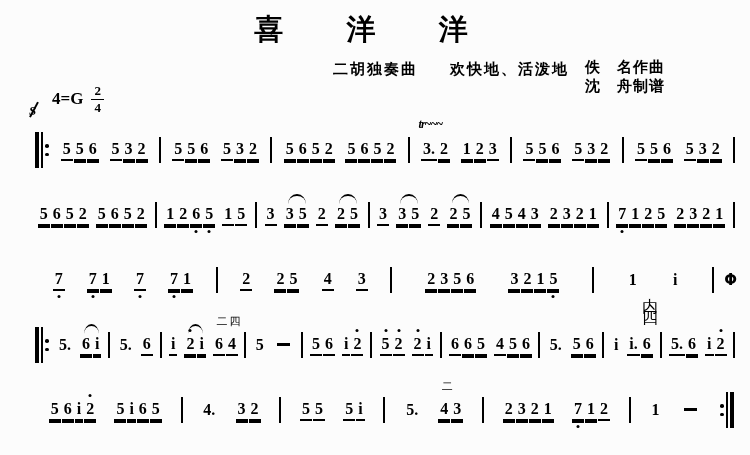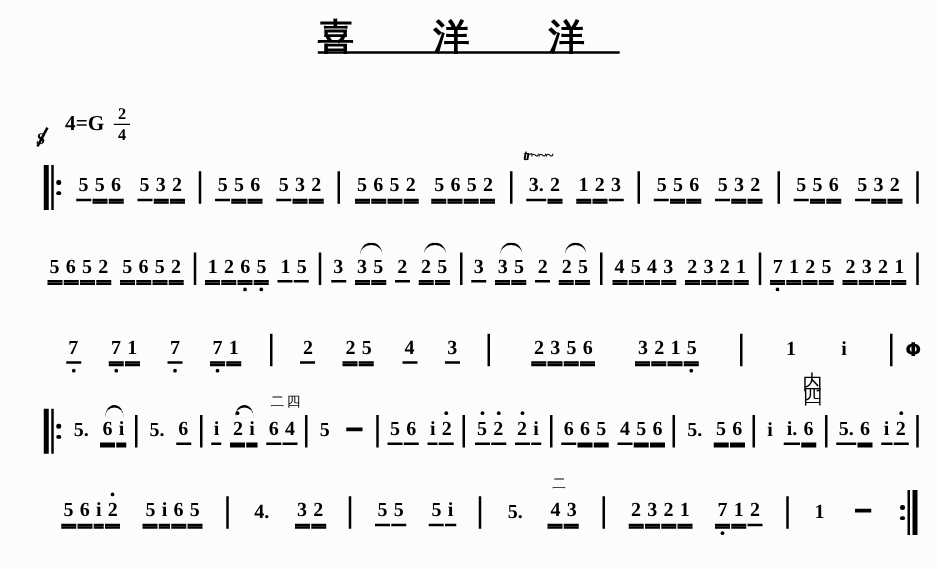--- a/index.html
+++ b/index.html
@@ -1,20 +1,20 @@
 <!DOCTYPE html>
 <html><head>
 <meta charset="utf-8">
 <style>
   html,body{margin:0;padding:0;}
   .page{position:relative;width:750px;height:455px;background:#fcfcfc;color:#000;overflow:hidden;
         font-family:"Liberation Sans","DejaVu Sans",sans-serif;}
   
   .title{position:absolute;top:10px;left:0;width:100%;text-align:center;margin:0;
-         font:700 29px "Liberation Serif","DejaVu Serif",serif;letter-spacing:28px;text-decoration:underline;}
+         font:700 29px "Liberation Serif","DejaVu Serif",serif;letter-spacing:28px;}
   .subtitle{position:absolute;left:333px;top:60px;font:700 15px "Liberation Serif",serif;letter-spacing:2px;}
   .tempo{position:absolute;left:450px;top:60px;font:700 15px "Liberation Serif",serif;letter-spacing:2px;}
   .credits{position:absolute;left:585px;top:58px;font:700 15px "Liberation Serif",serif;line-height:19px;}
   .credits div{letter-spacing:1px;}
   
   .keysig{position:absolute;left:52px;top:84px;display:flex;align-items:center;gap:8px;
           font:700 17px "Liberation Serif",serif;}
   .frac{display:inline-flex;flex-direction:column;align-items:center;font-size:13px;line-height:1.05;}
   .frac .num{border-bottom:1.5px solid #000;padding:0 3px 1px;}
   .frac .den{padding-top:1px;}
@@ -45,21 +45,25 @@
   .rpt .bthin{width:1.5px;height:36px;background:#000;}
   .rpt .bdots{display:flex;flex-direction:column;gap:5px;}
   .rpt .bdots i{width:3.5px;height:3.5px;border-radius:50%;background:#000;}
   .coda{flex:0 0 auto;font:700 15px "DejaVu Sans",sans-serif;margin-left:8px;}
 </style>
 </head>
 <body>
 
 <div class="page">
   <h1 class="title">喜 洋 洋</h1>
+  <div class="subtitle">二胡独奏曲</div>
+  <div class="tempo">欢快地、活泼地</div>
   <div class="credits">
+    <div>佚　名作曲</div>
+    <div>沈　舟制谱</div>
   </div>
   <div class="keysig">
     <span>4=G</span>
     <span class="frac">
       <span class="num">2</span>
       <span class="den">4</span>
     </span>
   </div>
   <div class="segno">S</div>
   <div class="score" id="score">

